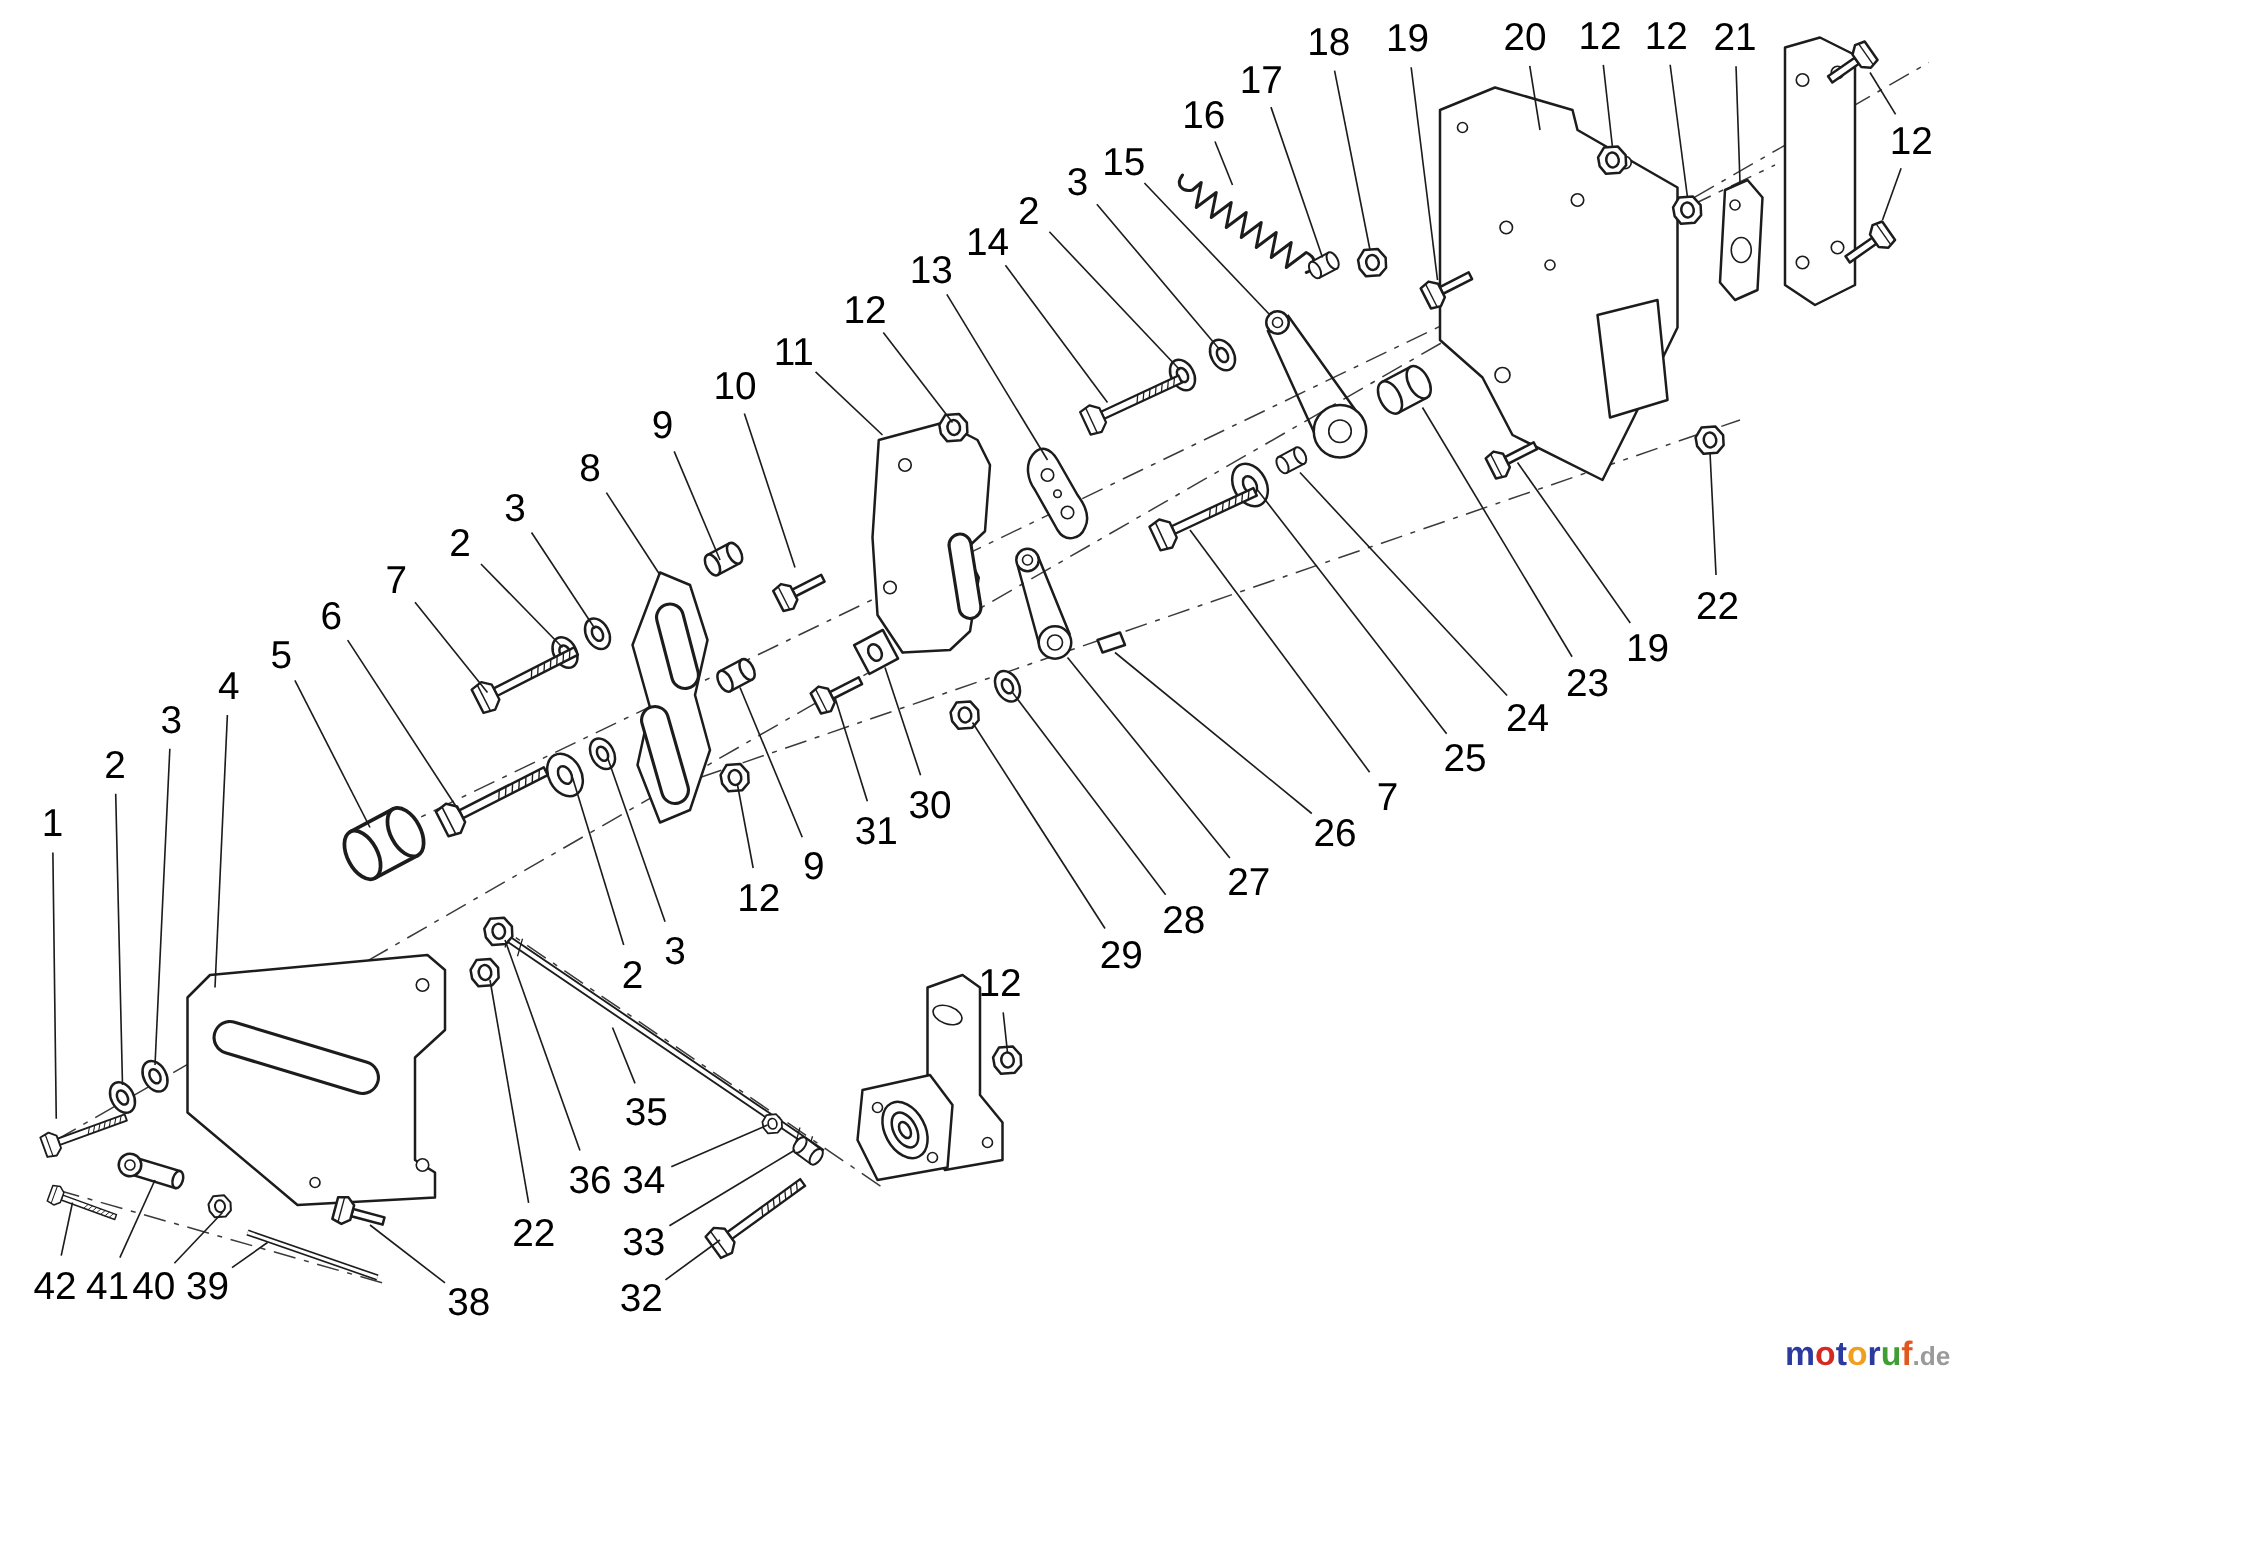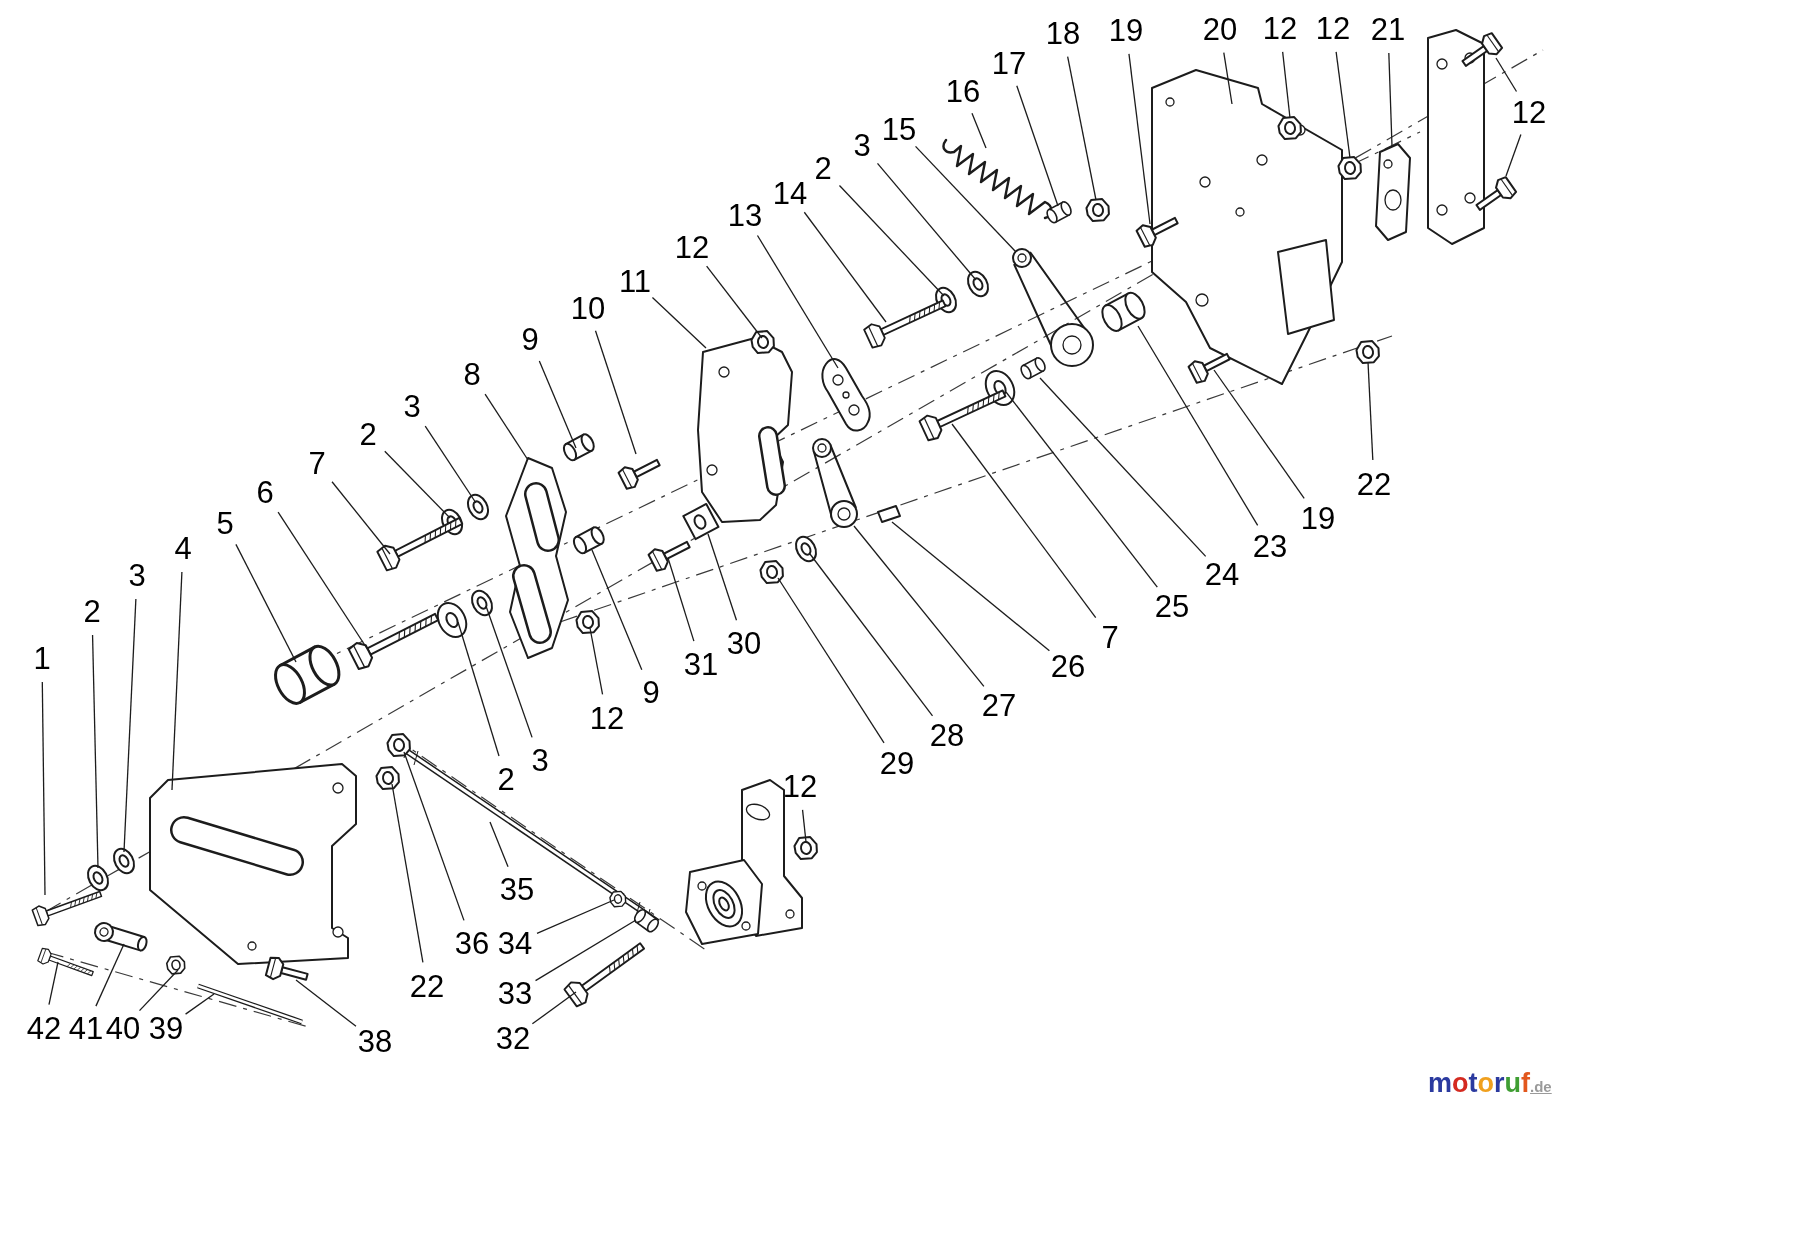--- a/index.html
+++ b/index.html
@@ -9,21 +9,21 @@
   .part{fill:#ffffff;stroke:#1c1c1c;stroke-width:2;stroke-linejoin:round;stroke-linecap:round;}
   .thin{stroke-width:1.3;}
   .axis{stroke:#3a3a3a;stroke-width:1.2;stroke-dasharray:18 7 4 7;fill:none;}
   .leader{stroke:#1c1c1c;stroke-width:1.3;}
   .lbl{font-family:"Liberation Sans",sans-serif;font-size:31px;fill:#000;text-anchor:middle;}
   .slot-outer{stroke:#1c1c1c;stroke-linecap:round;fill:none;}
   .slot-inner{stroke:#ffffff;stroke-linecap:round;fill:none;}
   .watermark{position:absolute;left:1428px;top:1068px;font-weight:bold;font-size:27px;
              letter-spacing:0px;white-space:nowrap;}
   .watermark span{display:inline;}
-  .wm-suffix{font-size:15px;font-weight:bold;text-decoration:underline;}
+  .wm-suffix{font-size:21px;font-weight:bold;}
 </style>
 </head>
 <body>
 
 <div class="canvas">
 
 <svg width="1800" height="1237" viewBox="0 0 1800 1237" xmlns="http://www.w3.org/2000/svg">
 
   <defs>
     <g id="g-washer">

